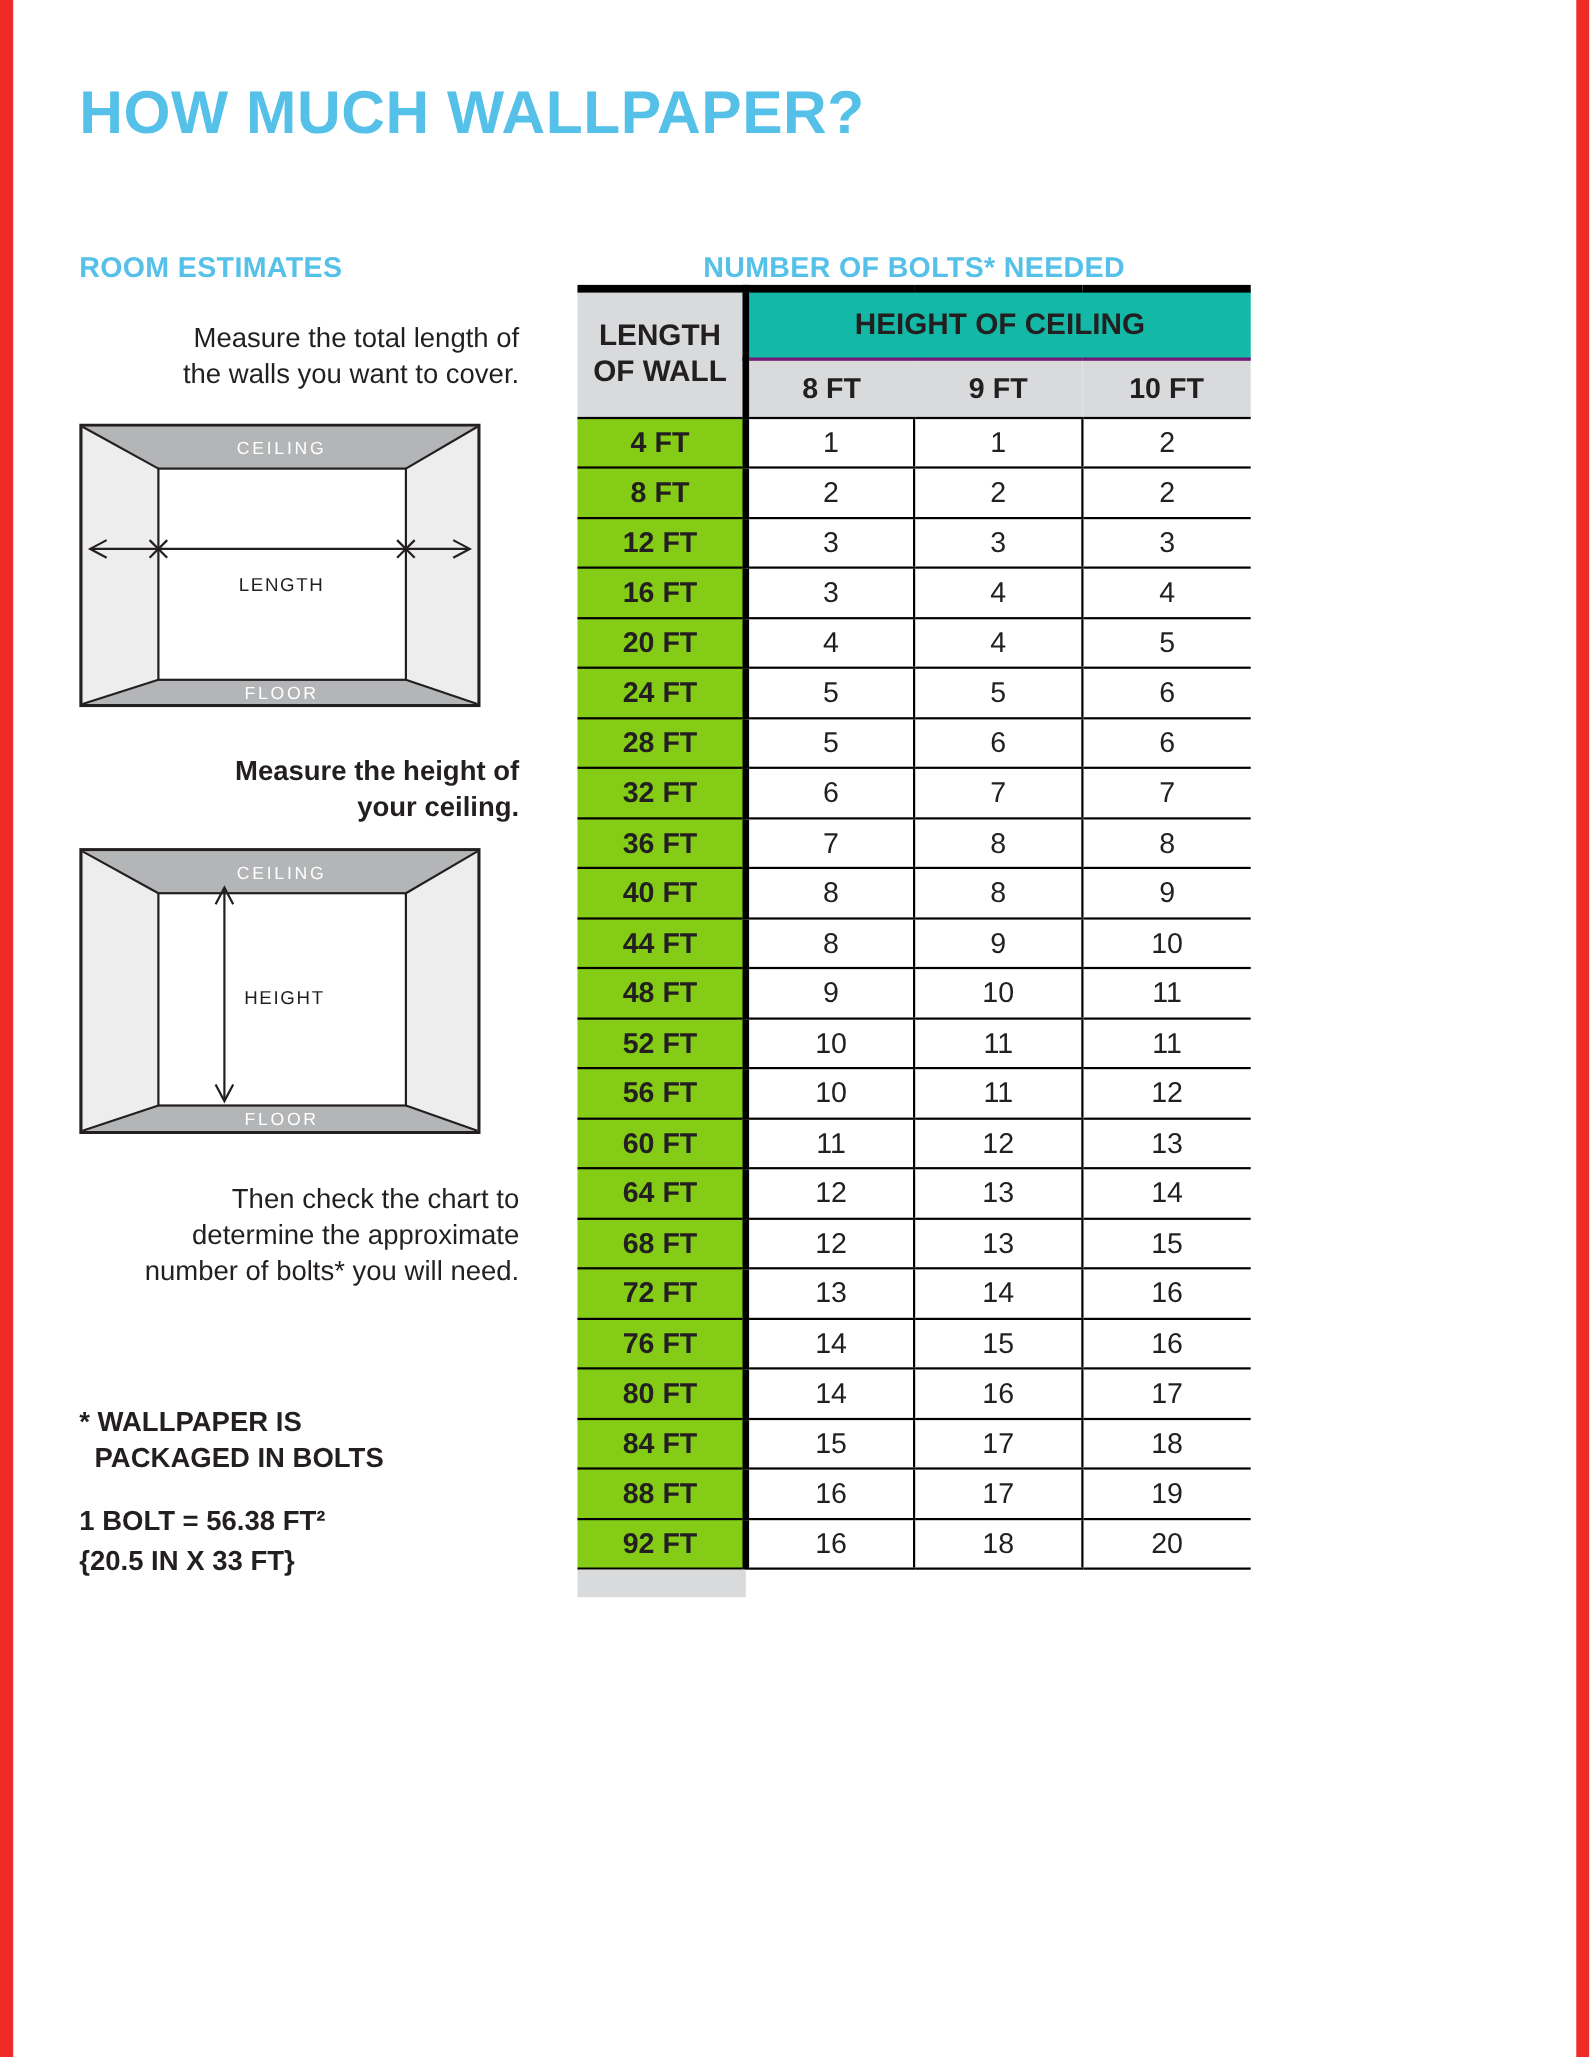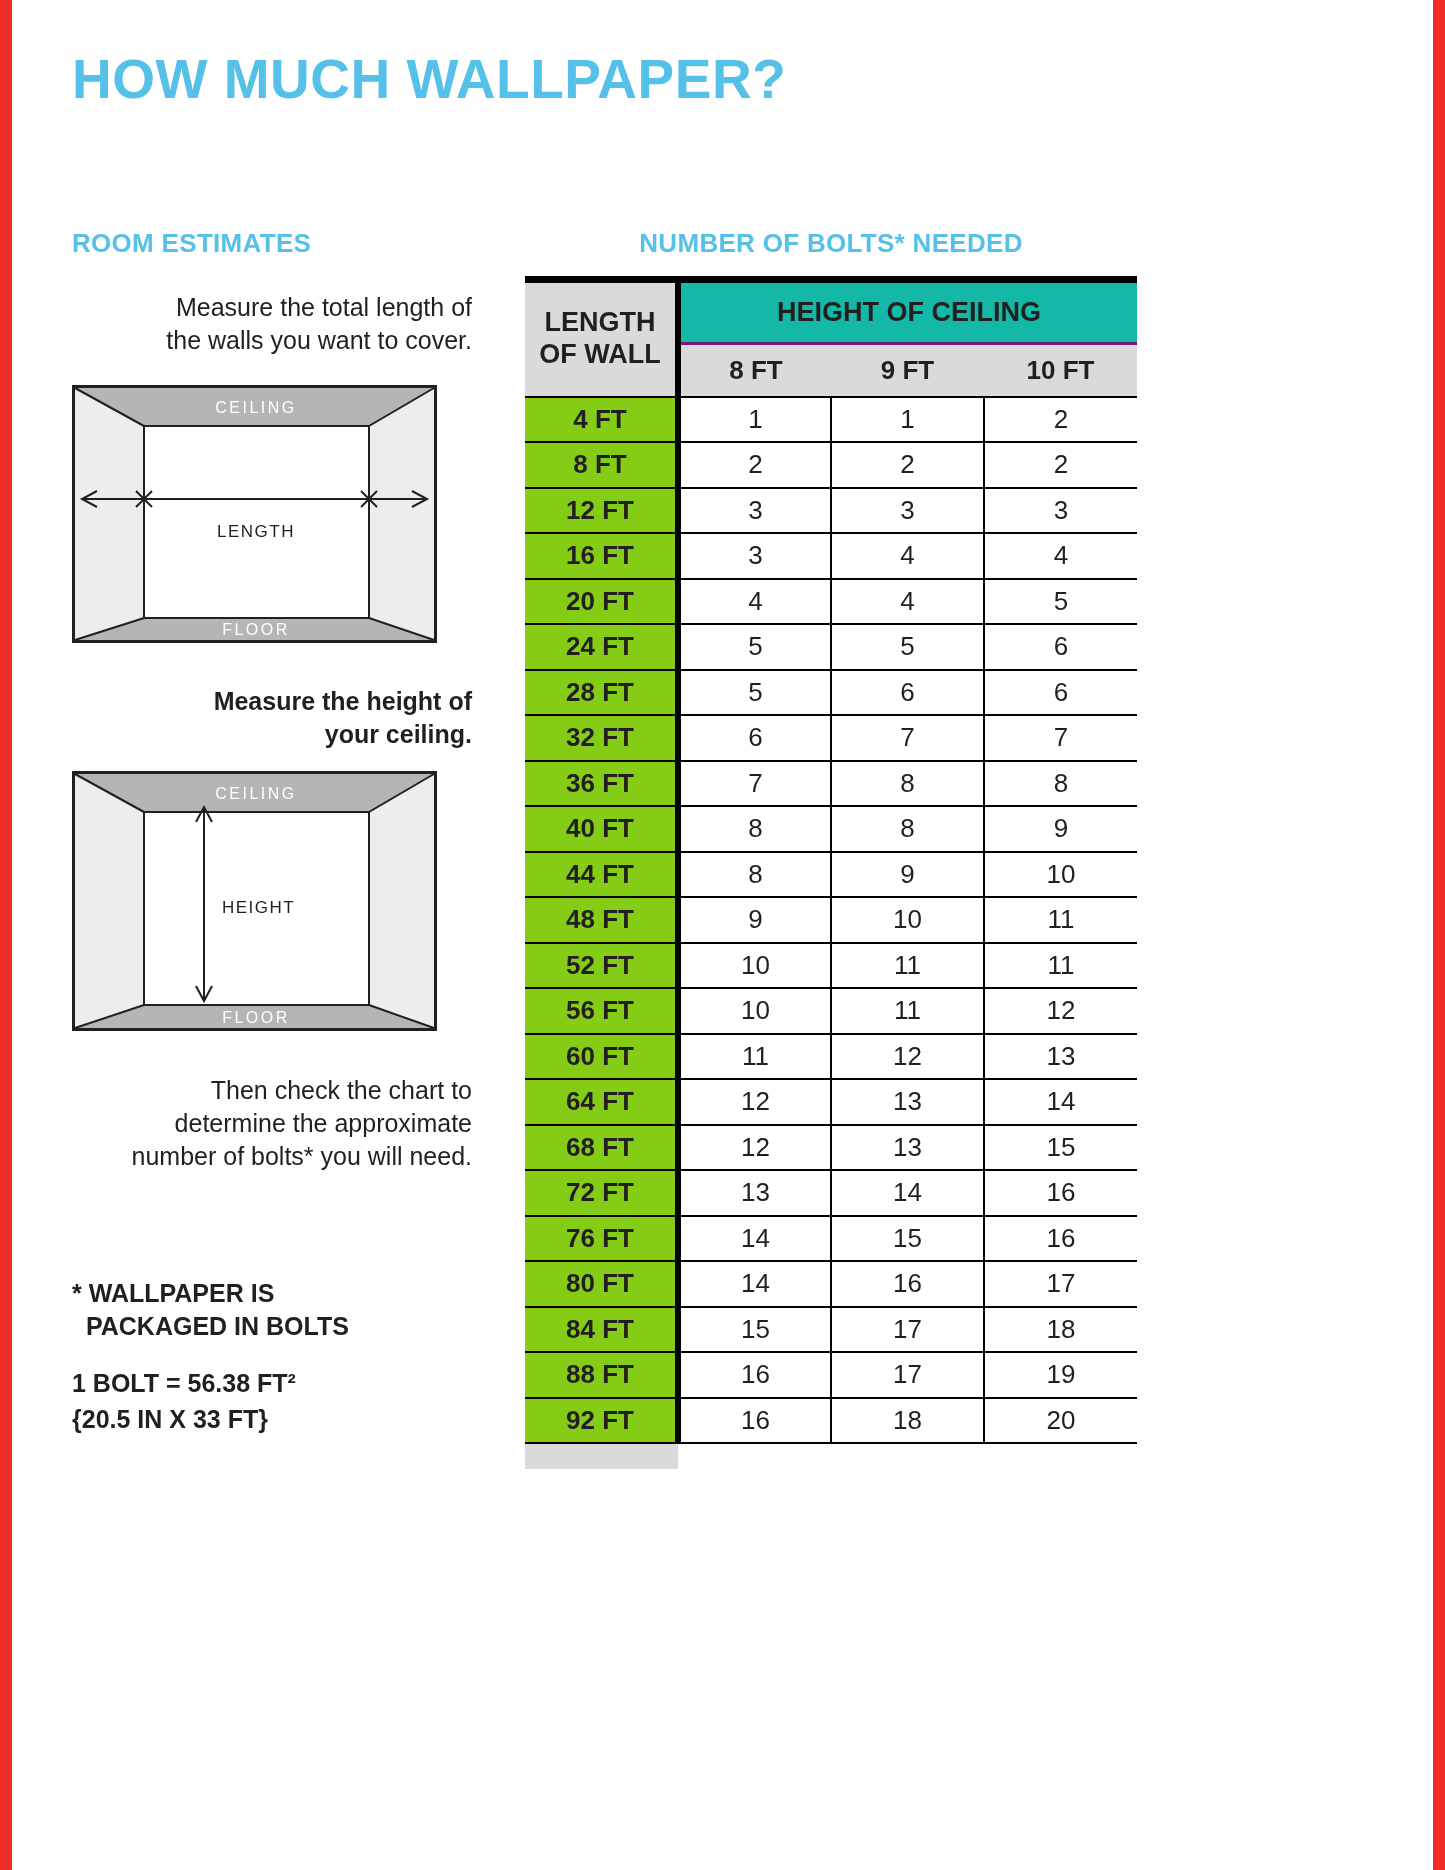--- a/index.html
+++ b/index.html
@@ -21,21 +21,21 @@
     bottom: 0;
     width: 12px;
     background: #EE2B24;
   }
   .edge-bar.left { left: 0; }
   .edge-bar.right { right: 0; }
 
   .page-title {
     position: absolute;
     left: 72px;
-    top: 47px;
+    top: 70px;
     font-size: 55px;
     font-weight: bold;
     color: #55C1E8;
     letter-spacing: 0.5px;
   }
 
   .left-col {
     position: absolute;
     left: 72px;
     top: 228px;
@@ -47,21 +47,21 @@
     top: 228px;
     width: 612px;
   }
 
   h2.section-heading {
     font-size: 26px;
     font-weight: bold;
     color: #55C1E8;
     letter-spacing: 0.3px;
   }
-  .right-col h2.section-heading { text-align: center; margin-bottom: 17px; }
+  .right-col h2.section-heading { text-align: center; }
 
   .step-text {
     font-size: 25px;
     line-height: 1.32;
     white-space: pre-line;
     color: #231F20;
     text-align: right;
   }
   .step-1 { margin-top: 32px; }
   .step-2 { margin-top: 42px; font-weight: bold; }

